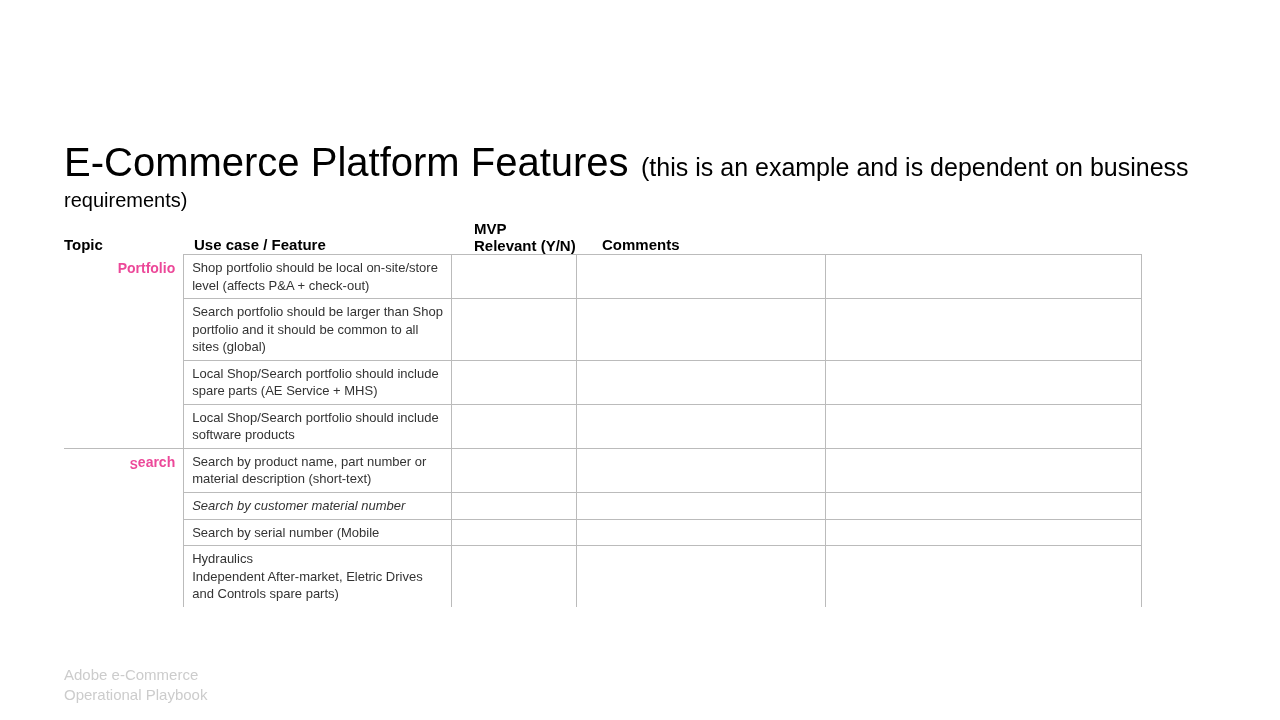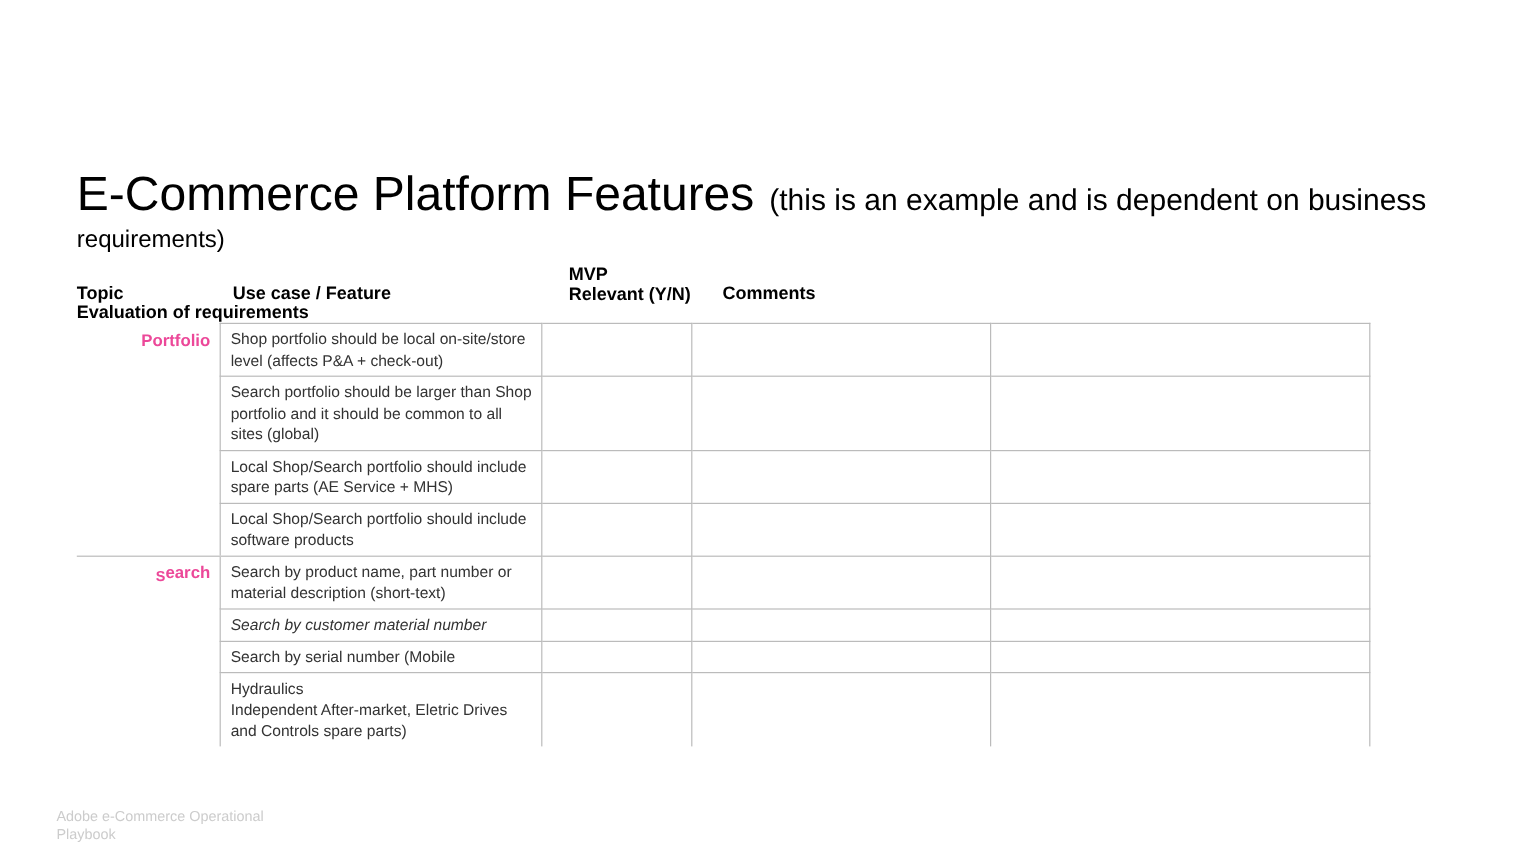--- a/index.html
+++ b/index.html
@@ -90,23 +90,23 @@
     td.comment1-cell { width: 244px; }
     td.comment2-cell { width: 314px; }
     tr.no-bottom td.feature-cell,
     tr.no-bottom td.mvp-cell,
     tr.no-bottom td.comment1-cell,
     tr.no-bottom td.comment2-cell {
       border-bottom: none;
     }
     .footer {
       position: absolute;
-      left: 47px;
+      left: 64px;
       bottom: 16px;
-      font-size: 12px;
+      font-size: 15px;
       color: #ccc;
       line-height: 1.3;
       max-width: 200px;
     }
   </style>
 </head>
 <body>
 
 <div class="content">
   <div class="title-line">
@@ -118,21 +118,20 @@
   <div class="table-header">
     <div class="col-topic header-topic">Topic</div>
     <div class="col-feature header-feature">Use case / Feature</div>
     <div class="col-mvp header-mvp">
       <div>MVP</div>
       <div>Relevant (Y/N)</div>
     </div>
     <div class="col-comments header-comments">Comments</div>
   </div>
 
-  <div class="section-heading">Evaluation of requirements</div>
 
   <table>
     <tbody id="tbody">
         <tr>
           <td class="topic-cell" rowspan="4">Portfolio</td>
           <td class="feature-cell" style="white-space: pre-line;">Shop portfolio should be local on-site/store level (affects P&amp;A + check-out)</td>
           <td class="mvp-cell"></td>
           <td class="comment1-cell"></td>
           <td class="comment2-cell"></td>
         </tr>

